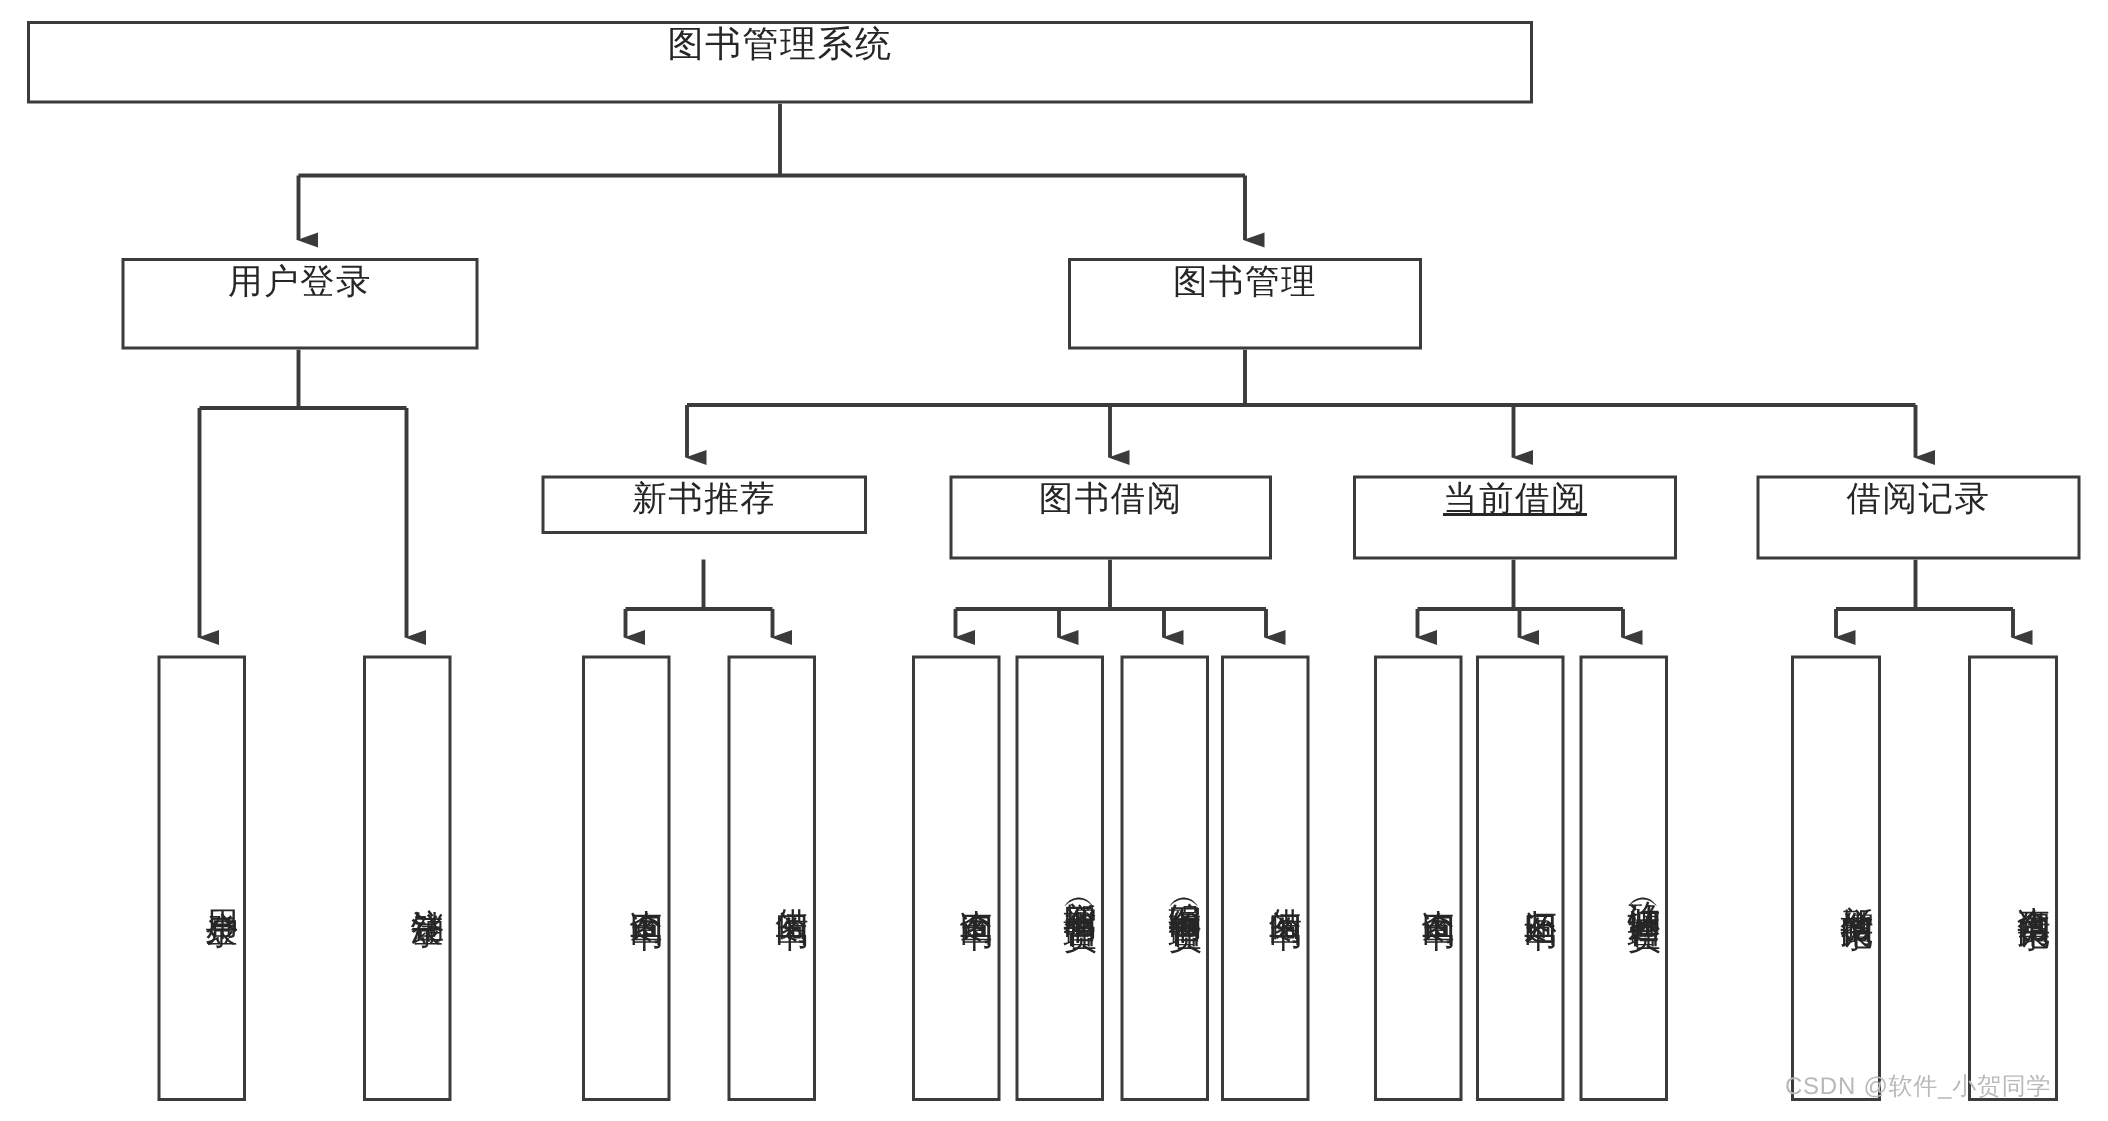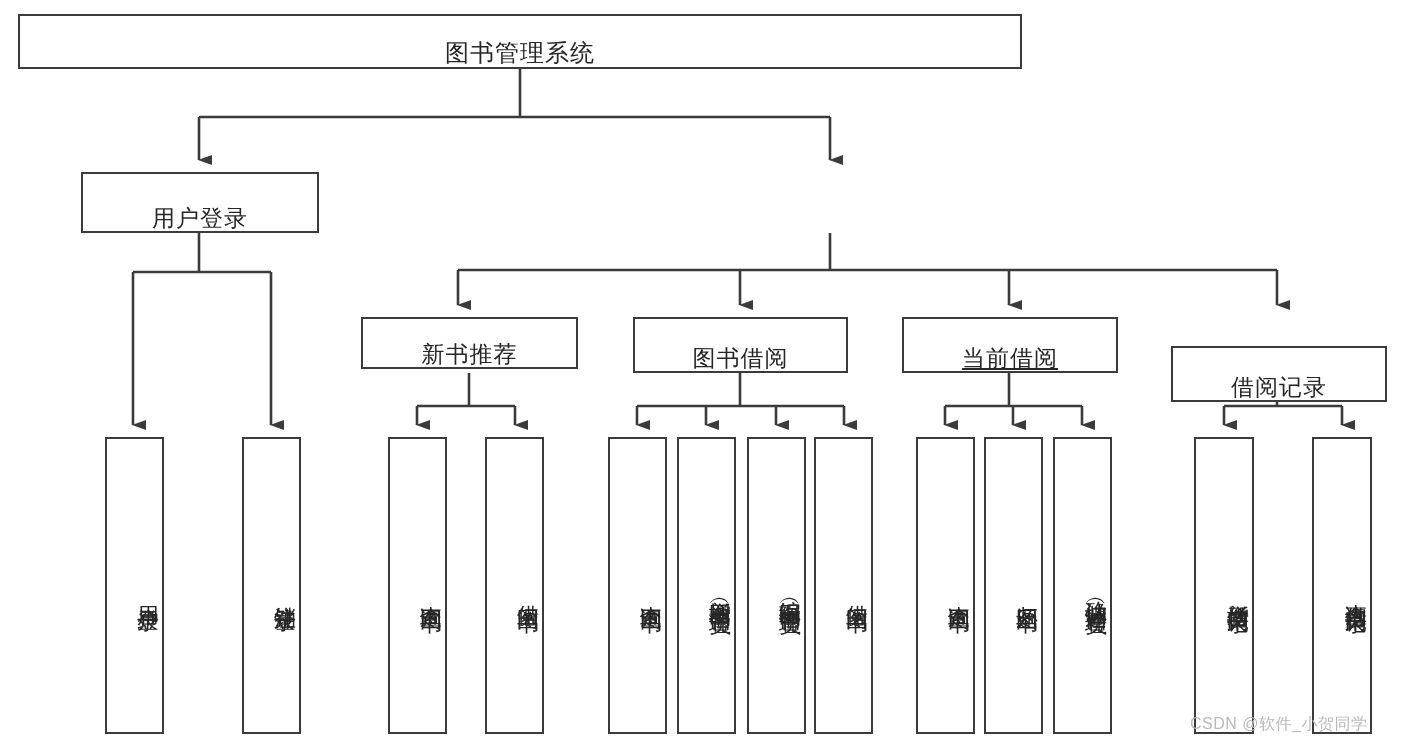--- a/index.html
+++ b/index.html
@@ -25,21 +25,21 @@
     width: 1405px;
     height: 747px;
     pointer-events: none;
   }
   .node {
     position: absolute;
     box-sizing: border-box;
     border: 2px solid #3b3b3b;
     background: #ffffff;
     display: flex;
-    align-items: flex-end;
+    align-items: flex-start;
     justify-content: center;
     color: #262626;
   }
   .node.horiz {
     font-size: 23px;
     letter-spacing: 1px;
     line-height: 1.15;
   }
   .node.root {
     font-size: 24px;
@@ -126,31 +126,34 @@
     </g>
   </svg>
 
   <div class="node horiz root" style="left:18px; top:14px; width:1004px; height:55px;">
     <span>图书管理系统</span>
   </div>
 
   <div class="node horiz" style="left:81px; top:172px; width:238px; height:61px;">
     <span>用户登录</span>
   </div>
+  <div class="node horiz" style="left:712px; top:172px; width:236px; height:61px;">
+    <span>图书管理</span>
+  </div>
 
-  <div class="node horiz" style="left:361px; top:317px; width:217px; height:52px;">
+  <div class="node horiz" style="left:361px; top:317px; width:217px; height:39px;">
     <span>新书推荐</span>
   </div>
   <div class="node horiz" style="left:633px; top:317px; width:215px; height:56px;">
     <span>图书借阅</span>
   </div>
   <div class="node horiz" style="left:902px; top:317px; width:216px; height:56px;text-decoration:underline;">
     <span>当前借阅</span>
   </div>
-  <div class="node horiz" style="left:1171px; top:317px; width:216px; height:56px;margin-top:29px;">
+  <div class="node horiz" style="left:1171px; top:317px; width:216px; height:56px;">
     <span>借阅记录</span>
   </div>
 
   <div class="node vert" style="left:105px; top:437px; width:59px; height:297px;">
     <span class="vtext">用户登录</span>
   </div>
   <div class="node vert" style="left:242px; top:437px; width:59px; height:297px;">
     <span class="vtext">注销登录</span>
   </div>
   <div class="node vert" style="left:388px; top:437px; width:59px; height:297px;">

